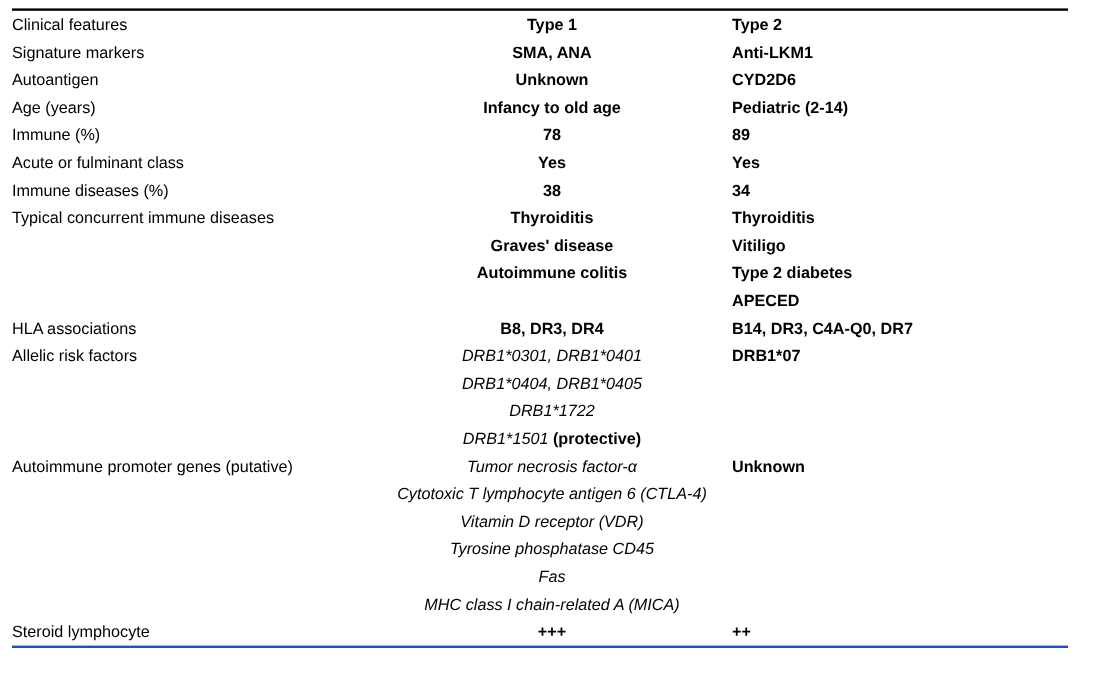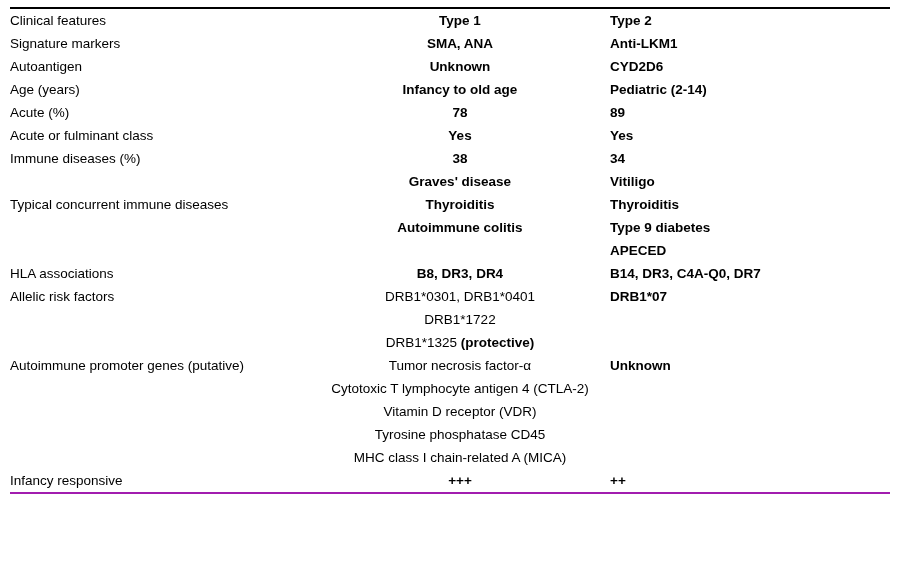--- a/index.html
+++ b/index.html
@@ -13,21 +13,21 @@
     font-family: "Liberation Sans", sans-serif;
     color: #000000;
     overflow: hidden;
   }
   #table-wrap {
     position: absolute;
     left: 10px;
     top: 7px;
     width: 880px;
     border-top: 2px solid #000;
-    border-bottom: 2px solid #a21caf;
+    border-bottom: 2px solid #1d4ed8;
     box-sizing: border-box;
   }
   table.data-table {
     width: 100%;
     border-collapse: collapse;
     table-layout: fixed;
     font-size: 13.5px;
     line-height: 1;
   }
   table.data-table td {
@@ -45,20 +45,21 @@
   }
   td.c-t1 {
     width: 300px;
     text-align: center;
   }
   td.c-t2 {
     width: 280px;
     text-align: left;
   }
   .ital {
+    font-style: italic;
     text-align: center;
   }
   .upright {
     font-style: normal;
     font-weight: bold;
   }
 </style>
 </head>
 <body>
 
@@ -79,99 +80,109 @@
           <td class="c-feature">Autoantigen</td>
           <td class="c-t1"><span class="upright">Unknown</span></td>
           <td class="c-t2"><span class="upright">CYD2D6</span></td>
         </tr>
         <tr>
           <td class="c-feature">Age (years)</td>
           <td class="c-t1"><span class="upright">Infancy to old age</span></td>
           <td class="c-t2"><span class="upright">Pediatric (2-14)</span></td>
         </tr>
         <tr>
-          <td class="c-feature">Acute (%)</td>
+          <td class="c-feature">Immune (%)</td>
           <td class="c-t1"><span class="upright">78</span></td>
           <td class="c-t2"><span class="upright">89</span></td>
         </tr>
         <tr>
           <td class="c-feature">Acute or fulminant class</td>
           <td class="c-t1"><span class="upright">Yes</span></td>
           <td class="c-t2"><span class="upright">Yes</span></td>
         </tr>
         <tr>
           <td class="c-feature">Immune diseases (%)</td>
           <td class="c-t1"><span class="upright">38</span></td>
           <td class="c-t2"><span class="upright">34</span></td>
         </tr>
         <tr>
-          <td class="c-feature"></td>
-          <td class="c-t1"><span class="upright">Graves' disease</span></td>
-          <td class="c-t2"><span class="upright">Vitiligo</span></td>
-        </tr>
-        <tr>
           <td class="c-feature">Typical concurrent immune diseases</td>
           <td class="c-t1"><span class="upright">Thyroiditis</span></td>
           <td class="c-t2"><span class="upright">Thyroiditis</span></td>
         </tr>
         <tr>
           <td class="c-feature"></td>
+          <td class="c-t1"><span class="upright">Graves' disease</span></td>
+          <td class="c-t2"><span class="upright">Vitiligo</span></td>
+        </tr>
+        <tr>
+          <td class="c-feature"></td>
           <td class="c-t1"><span class="upright">Autoimmune colitis</span></td>
-          <td class="c-t2"><span class="upright">Type 9 diabetes</span></td>
+          <td class="c-t2"><span class="upright">Type 2 diabetes</span></td>
         </tr>
         <tr>
           <td class="c-feature"></td>
           <td class="c-t1"></td>
           <td class="c-t2"><span class="upright">APECED</span></td>
         </tr>
         <tr>
           <td class="c-feature">HLA associations</td>
           <td class="c-t1"><span class="upright">B8, DR3, DR4</span></td>
           <td class="c-t2"><span class="upright">B14, DR3, C4A-Q0, DR7</span></td>
         </tr>
         <tr>
           <td class="c-feature">Allelic risk factors</td>
           <td class="c-t1"><span class="ital">DRB1*0301, DRB1*0401</span></td>
           <td class="c-t2"><span class="upright">DRB1*07</span></td>
         </tr>
         <tr>
           <td class="c-feature"></td>
+          <td class="c-t1"><span class="ital">DRB1*0404, DRB1*0405</span></td>
+          <td class="c-t2"></td>
+        </tr>
+        <tr>
+          <td class="c-feature"></td>
           <td class="c-t1"><span class="ital">DRB1*1722</span></td>
           <td class="c-t2"></td>
         </tr>
         <tr>
           <td class="c-feature"></td>
-          <td class="c-t1"><span class="ital">DRB1*1325</span><span class="upright"> (protective)</span></td>
+          <td class="c-t1"><span class="ital">DRB1*1501</span><span class="upright"> (protective)</span></td>
           <td class="c-t2"></td>
         </tr>
         <tr>
           <td class="c-feature">Autoimmune promoter genes (putative)</td>
           <td class="c-t1"><span class="ital">Tumor necrosis factor-α</span></td>
           <td class="c-t2"><span class="upright">Unknown</span></td>
         </tr>
         <tr>
           <td class="c-feature"></td>
-          <td class="c-t1"><span class="ital">Cytotoxic T lymphocyte antigen 4 (CTLA-2)</span></td>
+          <td class="c-t1"><span class="ital">Cytotoxic T lymphocyte antigen 6 (CTLA-4)</span></td>
           <td class="c-t2"></td>
         </tr>
         <tr>
           <td class="c-feature"></td>
           <td class="c-t1"><span class="ital">Vitamin D receptor (VDR)</span></td>
           <td class="c-t2"></td>
         </tr>
         <tr>
           <td class="c-feature"></td>
           <td class="c-t1"><span class="ital">Tyrosine phosphatase CD45</span></td>
           <td class="c-t2"></td>
         </tr>
         <tr>
           <td class="c-feature"></td>
+          <td class="c-t1"><span class="ital">Fas</span></td>
+          <td class="c-t2"></td>
+        </tr>
+        <tr>
+          <td class="c-feature"></td>
           <td class="c-t1"><span class="ital">MHC class I chain-related A (MICA)</span></td>
           <td class="c-t2"></td>
         </tr>
         <tr>
-          <td class="c-feature">Infancy responsive</td>
+          <td class="c-feature">Steroid lymphocyte</td>
           <td class="c-t1"><span class="upright">+++</span></td>
           <td class="c-t2"><span class="upright">++</span></td>
         </tr>
       </tbody>
   </table>
 </div>
 
 </body></html>

